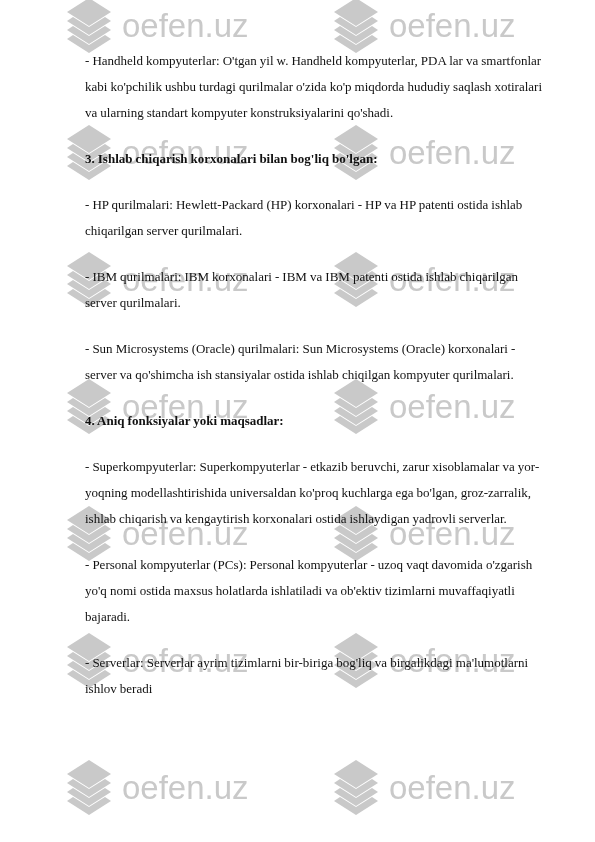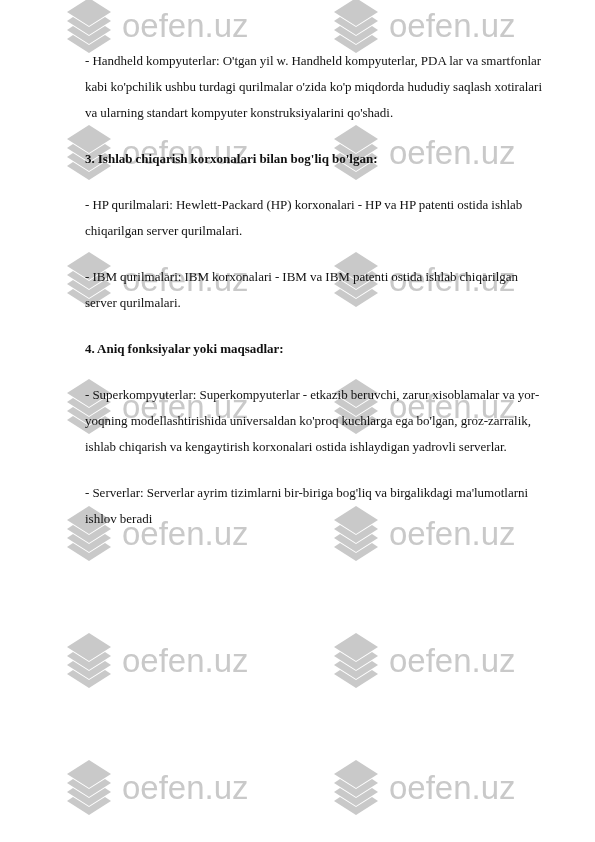--- a/index.html
+++ b/index.html
@@ -264,17 +264,19 @@
       </svg>
     </div>
   </div>
 
 <div id="doc-layer">
   <div class="content" id="doc-content">
       <p class="para">- Handheld kompyuterlar: O'tgan yil w. Handheld kompyuterlar, PDA lar va smartfonlar kabi ko'pchilik ushbu turdagi qurilmalar o'zida ko'p miqdorda hududiy saqlash xotiralari va ularning standart kompyuter konstruksiyalarini qo'shadi.</p>
       <p class="para heading">3. Ishlab chiqarish korxonalari bilan bog'liq bo'lgan:</p>
       <p class="para">- HP qurilmalari: Hewlett-Packard (HP) korxonalari - HP va HP patenti ostida ishlab chiqarilgan server qurilmalari.</p>
       <p class="para">- IBM qurilmalari: IBM korxonalari - IBM va IBM patenti ostida ishlab chiqarilgan server qurilmalari.</p>
+      <p class="para">- Sun Microsystems (Oracle) qurilmalari: Sun Microsystems (Oracle) korxonalari - server va qo'shimcha ish stansiyalar ostida ishlab chiqilgan kompyuter qurilmalari.</p>
       <p class="para heading">4. Aniq fonksiyalar yoki maqsadlar:</p>
       <p class="para">- Superkompyuterlar: Superkompyuterlar - etkazib beruvchi, zarur xisoblamalar va yor-yoqning modellashtirishida universaldan ko'proq kuchlarga ega bo'lgan, groz-zarralik, ishlab chiqarish va kengaytirish korxonalari ostida ishlaydigan yadrovli serverlar.</p>
+      <p class="para">- Personal kompyuterlar (PCs): Personal kompyuterlar - uzoq vaqt davomida o'zgarish yo'q nomi ostida maxsus holatlarda ishlatiladi va ob'ektiv tizimlarni muvaffaqiyatli bajaradi.</p>
       <p class="para">- Serverlar: Serverlar ayrim tizimlarni bir-biriga bog'liq va birgalikdagi ma'lumotlarni ishlov beradi</p>
     </div>
 </div>
 
 </body></html>

